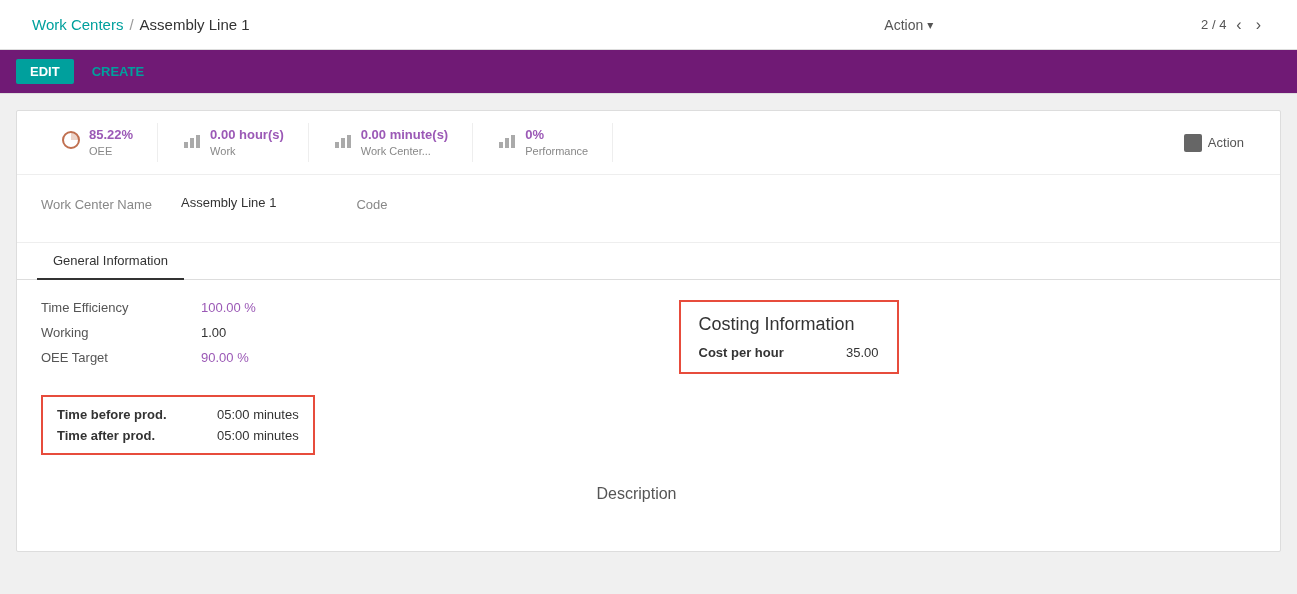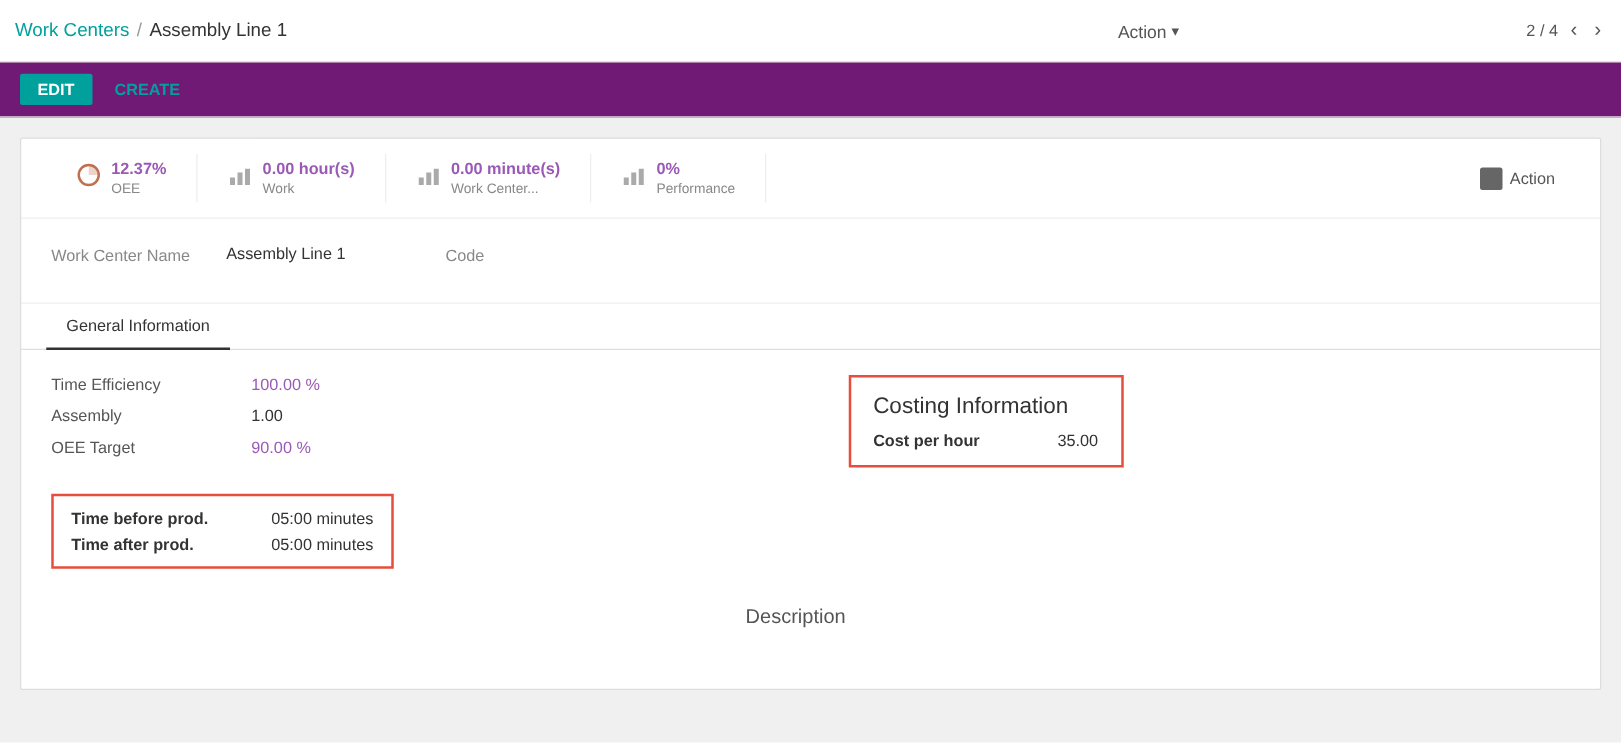--- a/index.html
+++ b/index.html
@@ -6,21 +6,21 @@
     body {
       font-family: 'Segoe UI', Arial, sans-serif;
       background: #f0f0f0;
       font-size: 13px;
       color: #333;
     }
 
     .top-bar {
       display: flex;
       align-items: center;
-      padding: 8px 12px;
+      padding: 8px 32px;
       background: #fff;
       border-bottom: 1px solid #ddd;
       height: 50px;
     }
 
     .breadcrumb {
       display: flex;
       align-items: center;
       flex: 1;
     }
@@ -349,21 +349,21 @@
 
     <div class="stats-bar">
       <div class="stat-item">
         <span class="stat-icon oee">
           <svg width="20" height="20" viewBox="0 0 20 20">
             <circle cx="10" cy="10" r="8" fill="none" stroke="#c07050" stroke-width="2"></circle>
             <path d="M10 10 L10 2 A8 8 0 0 1 18 10 Z" fill="#c07050" opacity="0.3"></path>
           </svg>
         </span>
         <div class="stat-text">
-          <div class="stat-value">12.37%</div>
+          <div class="stat-value">85.22%</div>
           <div class="stat-label">OEE</div>
         </div>
       </div>
 
       <div class="stat-item">
         <span class="stat-icon bar">
           <svg width="20" height="20" viewBox="0 0 20 20">
             <rect x="2" y="12" width="4" height="6" fill="#aaa"></rect>
             <rect x="8" y="8" width="4" height="10" fill="#aaa"></rect>
             <rect x="14" y="5" width="4" height="13" fill="#aaa"></rect>
@@ -434,21 +434,21 @@
 
     <div class="tab-content">
       <div class="fields-row">
         <div class="left-fields">
 
           <div class="field-row">
             <span class="field-label">Time Efficiency</span>
             <span class="field-value">100.00 %</span>
           </div>
           <div class="field-row">
-            <span class="field-label">Assembly</span>
+            <span class="field-label">Working</span>
             <span class="field-value dark">1.00</span>
           </div>
           <div class="field-row">
             <span class="field-label">OEE Target</span>
             <span class="field-value">90.00 %</span>
           </div>
 
           <div style="margin-top: 20px;">
             <div class="bordered-box">
               <div class="field-row" style="margin-bottom:6px;">

